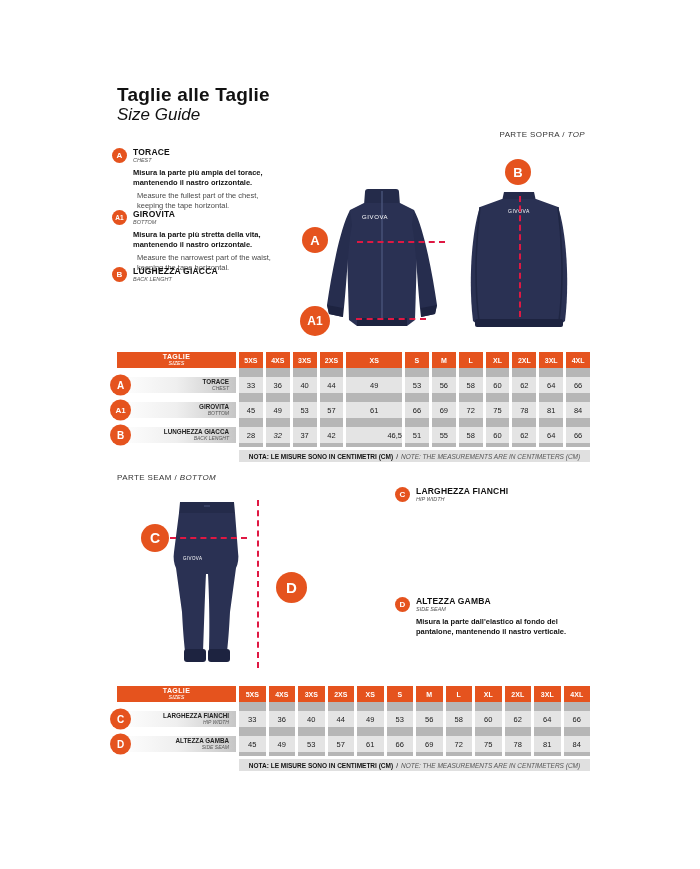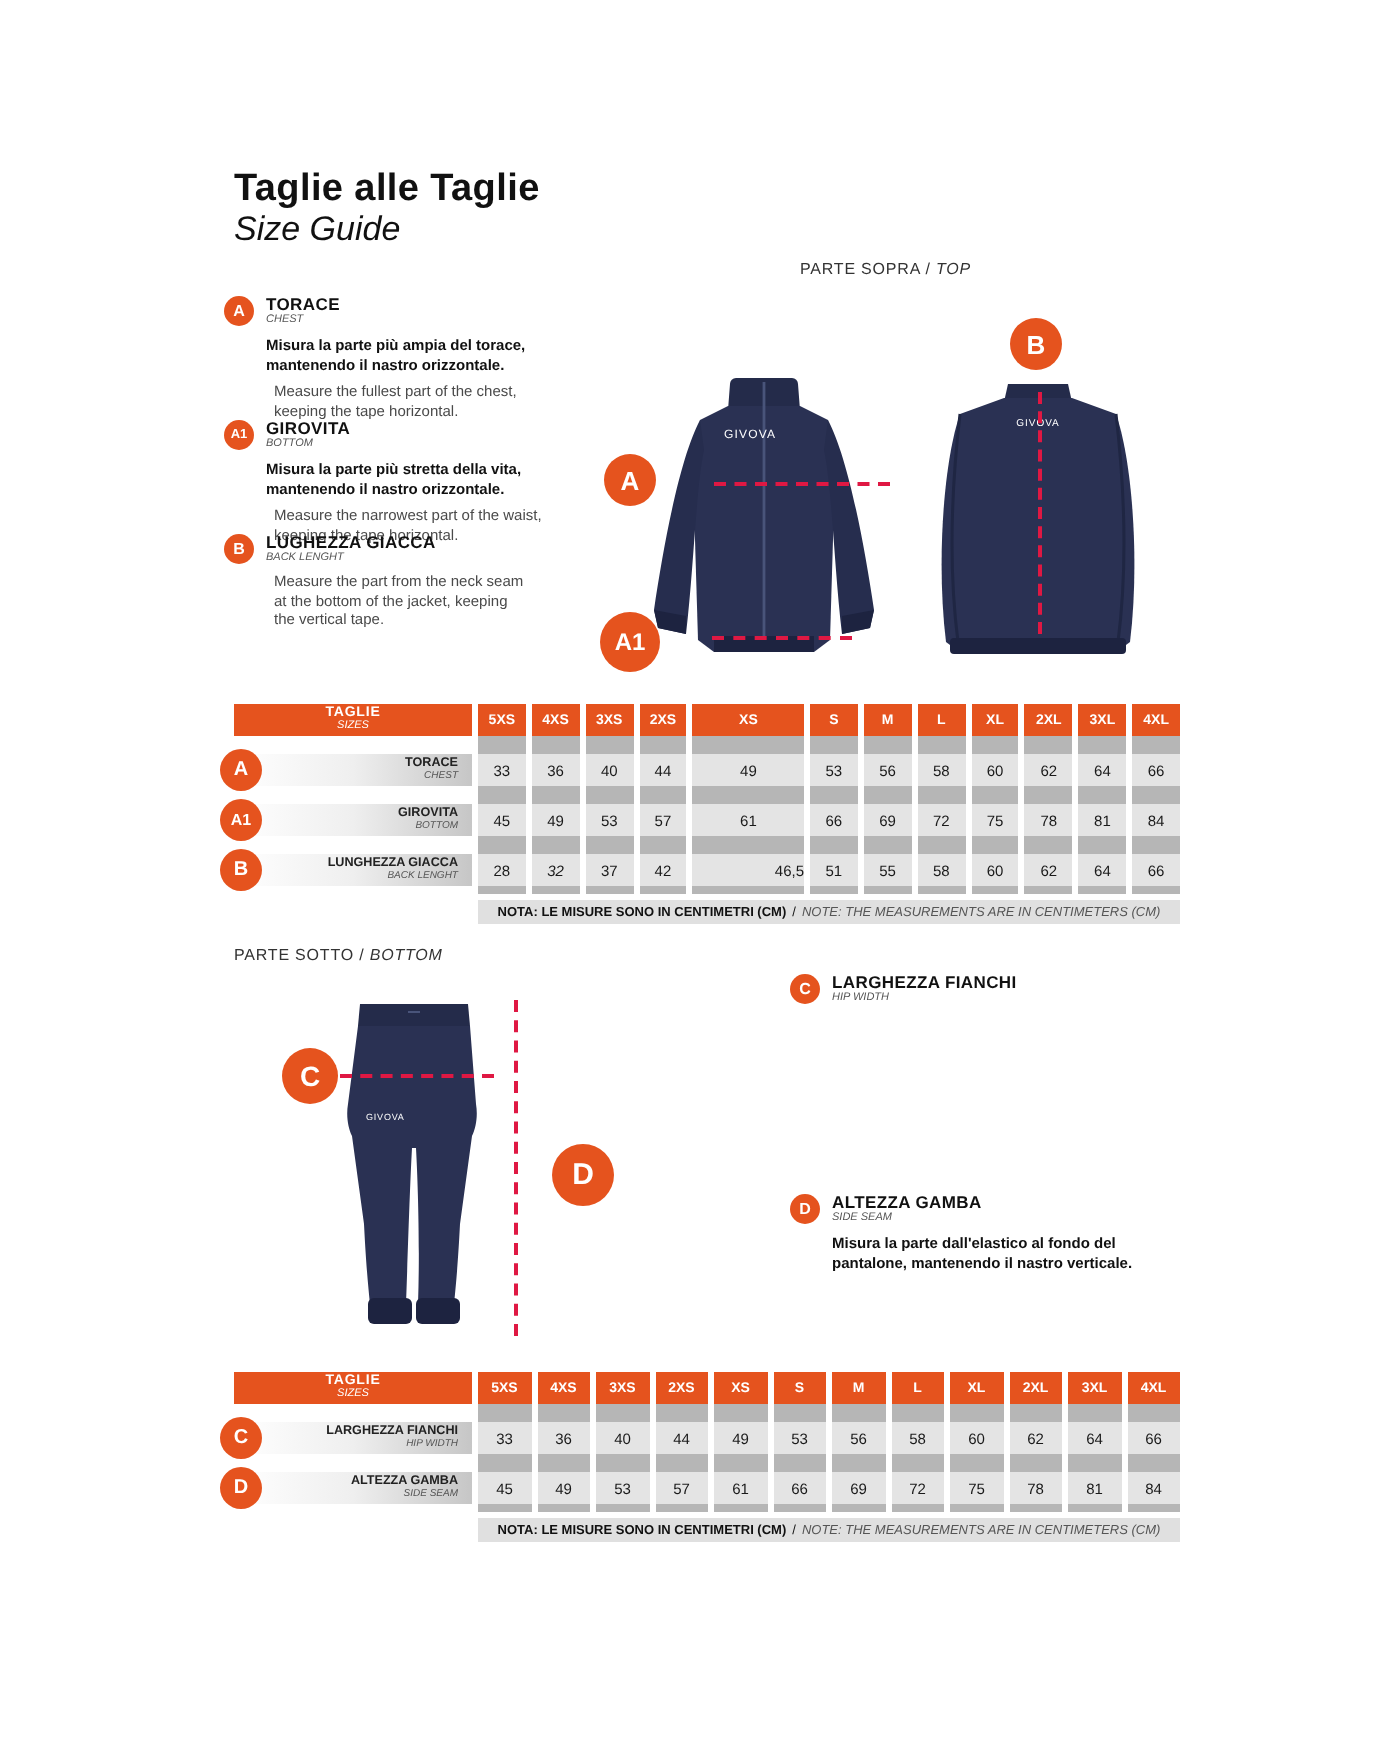--- a/index.html
+++ b/index.html
@@ -59,21 +59,21 @@
   .note-en{font-style:italic;color:#555;}
 </style>
 </head>
 <body>
 
 <div class="page">
 
   <div class="title">Taglie alle Taglie</div>
   <div class="subtitle">Size Guide</div>
 
-  <div class="sec-head" style="left:400px;top:130px;width:185px;">
+  <div class="sec-head" style="left:400px;top:130px;width:185px;text-align:right;">
     <span>PARTE SOPRA /</span>
     <span class="en">TOP</span>
   </div>
 
   <div class="measure" style="left:112px;top:148px;">
     <span class="m-badge">A</span>
     <div class="m-body">
       <div class="m-name">TORACE</div>
       <div class="m-name-en">CHEST</div>
       <p class="m-it">Misura la parte più ampia del torace,
@@ -93,23 +93,20 @@
       <p class="m-en">Measure the narrowest part of the waist,
 keeping the tape horizontal.</p>
     </div>
   </div>
 
   <div class="measure" style="left:112px;top:267px;">
     <span class="m-badge">B</span>
     <div class="m-body">
       <div class="m-name">LUGHEZZA GIACCA</div>
       <div class="m-name-en">BACK LENGHT</div>
-      <p class="m-en">Measure the part from the neck seam
-at the bottom of the jacket, keeping
-the vertical tape.</p>
     </div>
   </div>
 
   <svg class="garment" style="left:318px;top:183px;" width="128" height="162" viewBox="0 0 128 162">
     <path d="M50,6 h28 a3,3 0 0 1 3,3 l1,13 h-36 l1,-13 a3,3 0 0 1 3,-3 z" fill="#242b4a"></path>
     <path d="M46,20 L82,20 L96,27 L99,70 L97,137 L89,143 L39,143 L31,137 L29,70 L32,27 Z" fill="#2a3153"></path>
     <path d="M32,27 C22,46 14,88 9,122 L11,131 L25,134 C29,100 30,60 34,42 Z" fill="#262d4e"></path>
     <path d="M96,27 C106,46 114,88 119,122 L117,131 L103,134 C99,100 98,60 94,42 Z" fill="#262d4e"></path>
     <path d="M9,122 L25,125 L25,134 L11,131 Z" fill="#1d2340"></path>
     <path d="M119,122 L103,125 L103,134 L117,131 Z" fill="#1d2340"></path>
@@ -216,21 +213,21 @@
       <div class="val" style="grid-area: 7 / 12;">64</div>
       <div class="val" style="grid-area: 7 / 13;">66</div>
       <div class="note-bar" style="grid-row: 10;">
         <div class="note-it">NOTA: LE MISURE SONO IN CENTIMETRI (CM)</div>
         <div class="note-sep">/</div>
         <div class="note-en">NOTE: THE MEASUREMENTS ARE IN CENTIMETERS (CM)</div>
       </div>
     </div>
 
   <div class="sec-head" style="left:117px;top:473px;">
-    <span>PARTE SOTTO /</span>
+    <span>PARTE SEAM /</span>
     <span class="en">BOTTOM</span>
   </div>
 
   <svg class="garment" style="left:150px;top:492px;" width="116" height="182" viewBox="0 0 116 182">
     <path d="M30,10 L84,10 L85,21 L29,21 Z" fill="#242b4a"></path>
     <line x1="54" y1="14" x2="60" y2="14" stroke="#49547a" stroke-width="1"></line>
     <path d="M29,21 L85,21 L88,60 C89,66 88,72 86,76 L80,120 C79,140 78,150 77,160 L59,160 C60,132 59,100 58,82 L56,82 C55,100 54,132 53,160 L35,160 C34,150 33,140 32,120 L26,76 C24,72 23,66 24,60 Z" fill="#2a3153"></path>
     <rect x="34" y="157" width="22" height="13" rx="3" fill="#1d2340"></rect>
     <rect x="58" y="157" width="22" height="13" rx="3" fill="#1d2340"></rect>
     <text x="33" y="68" font-size="4.5" fill="#ffffff" font-family="Liberation Sans, sans-serif" letter-spacing="0.4">GIVOVA</text>

